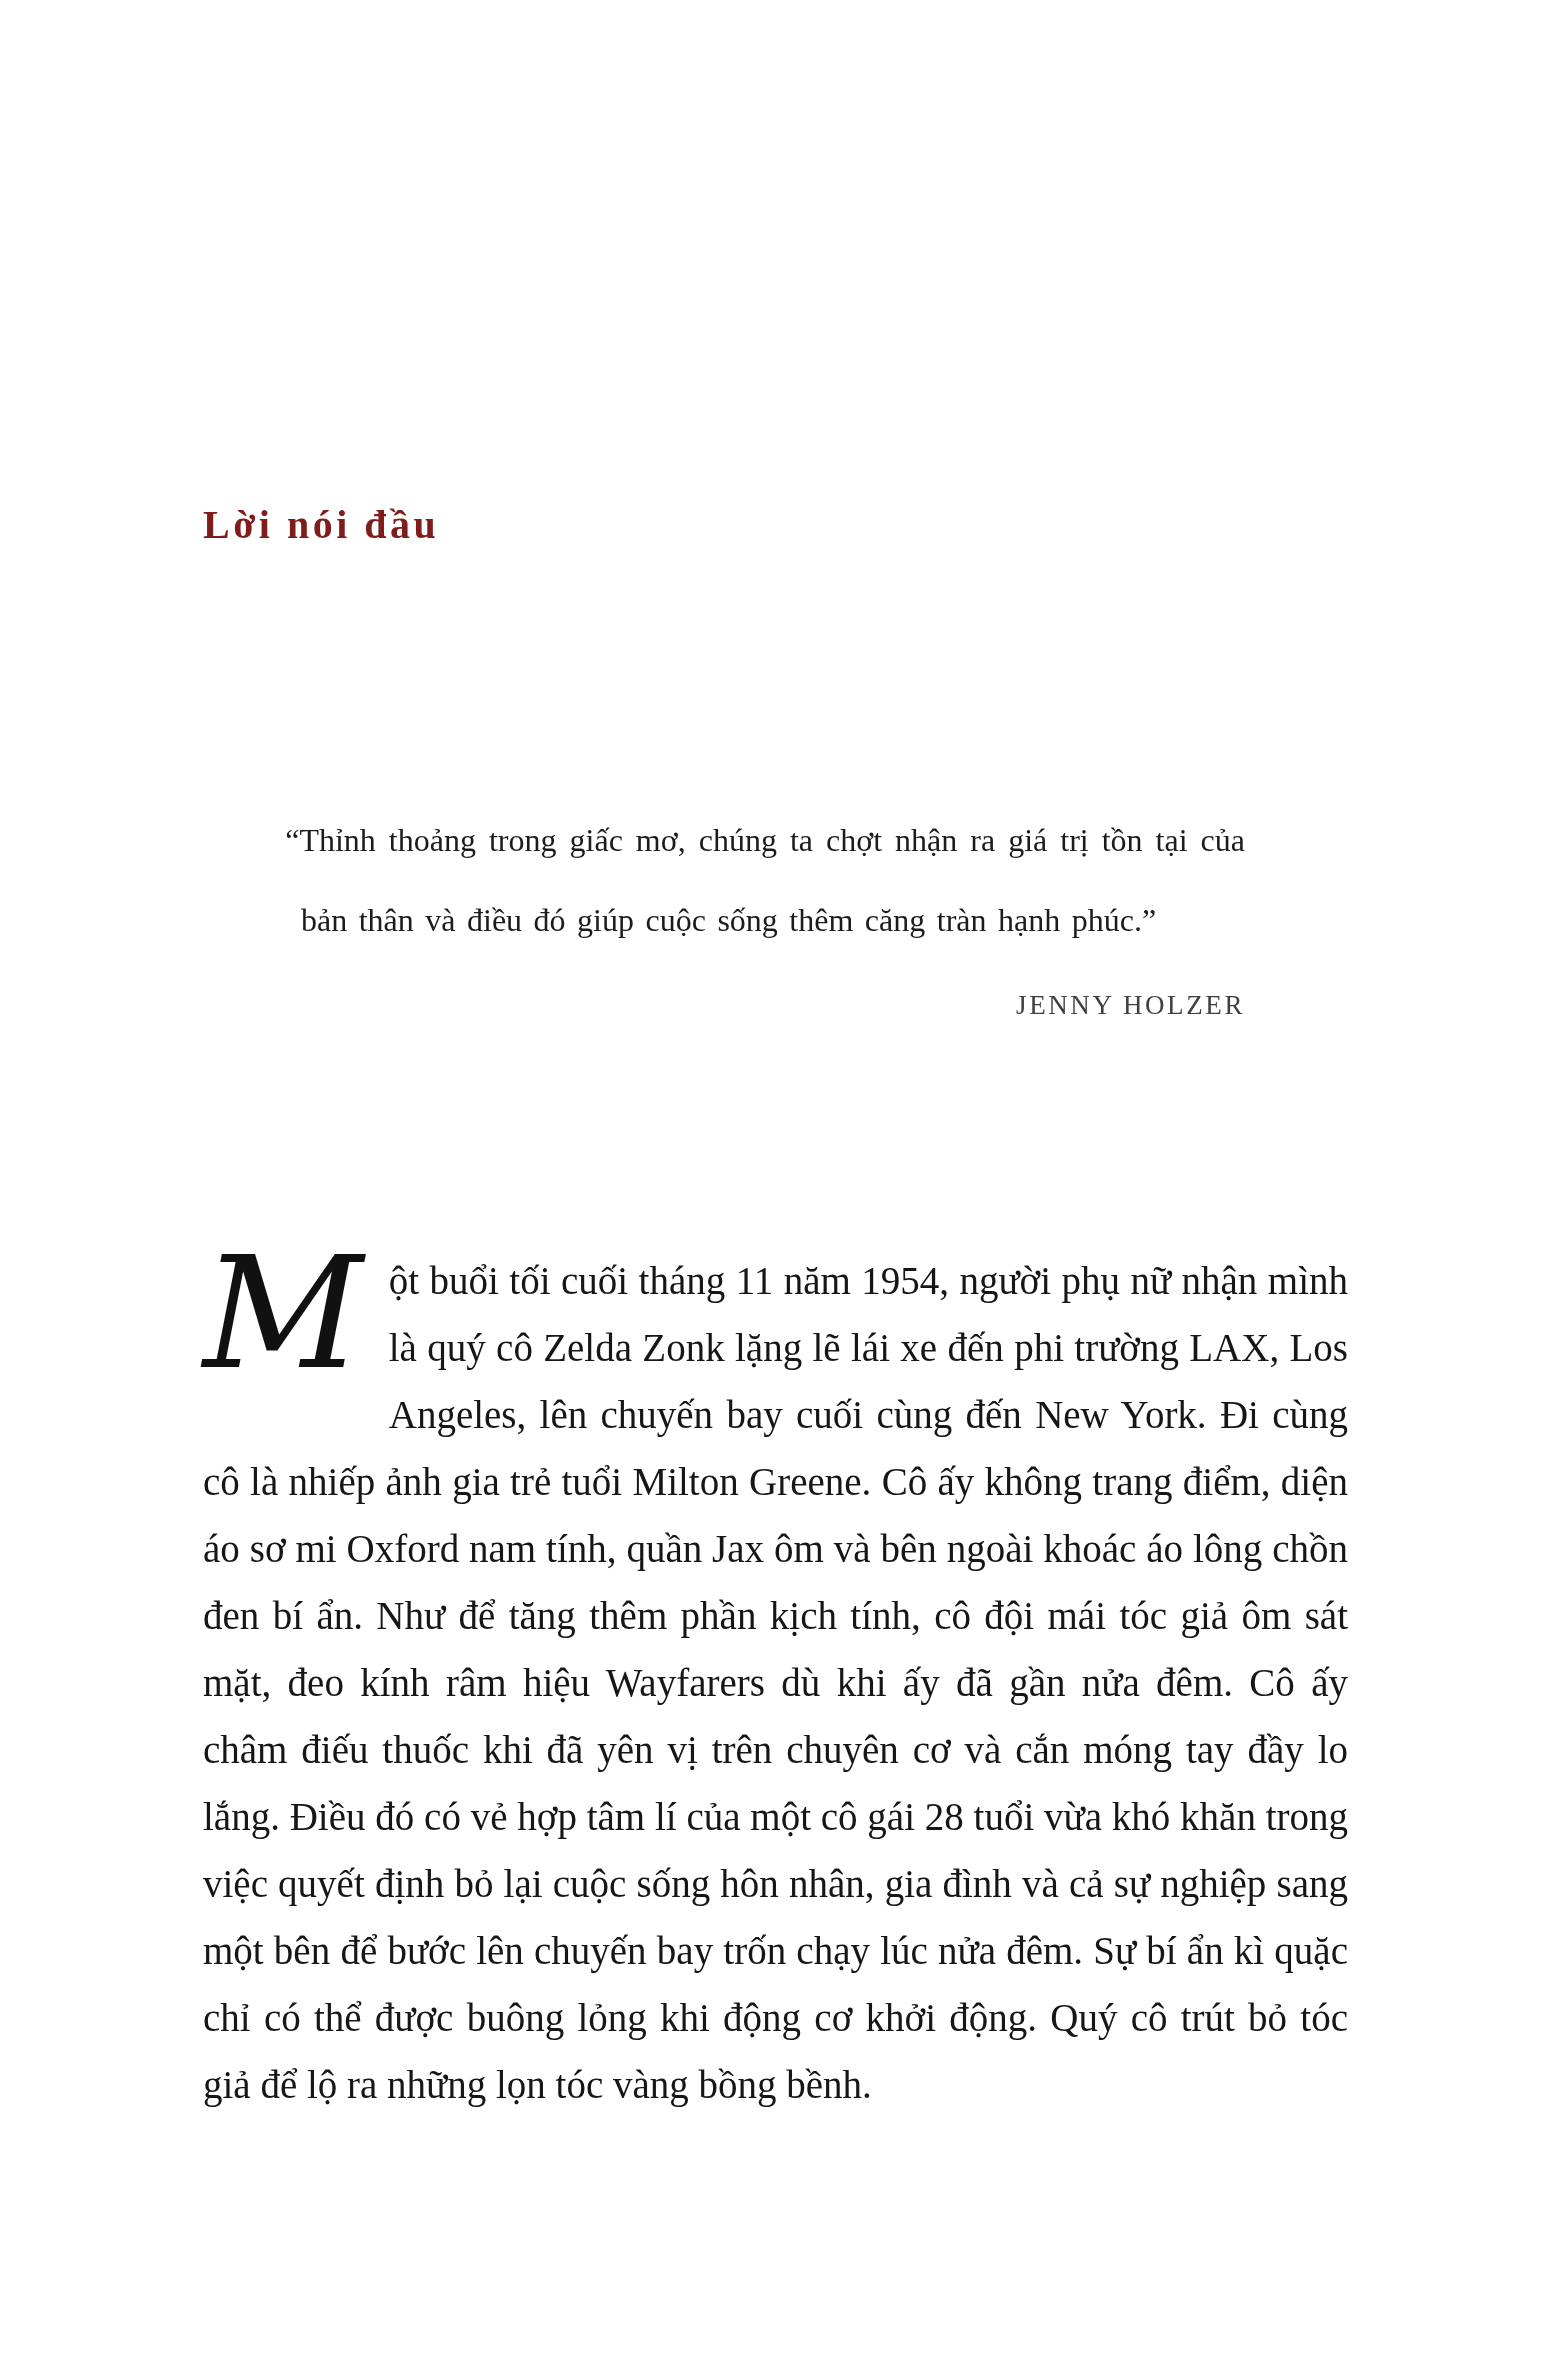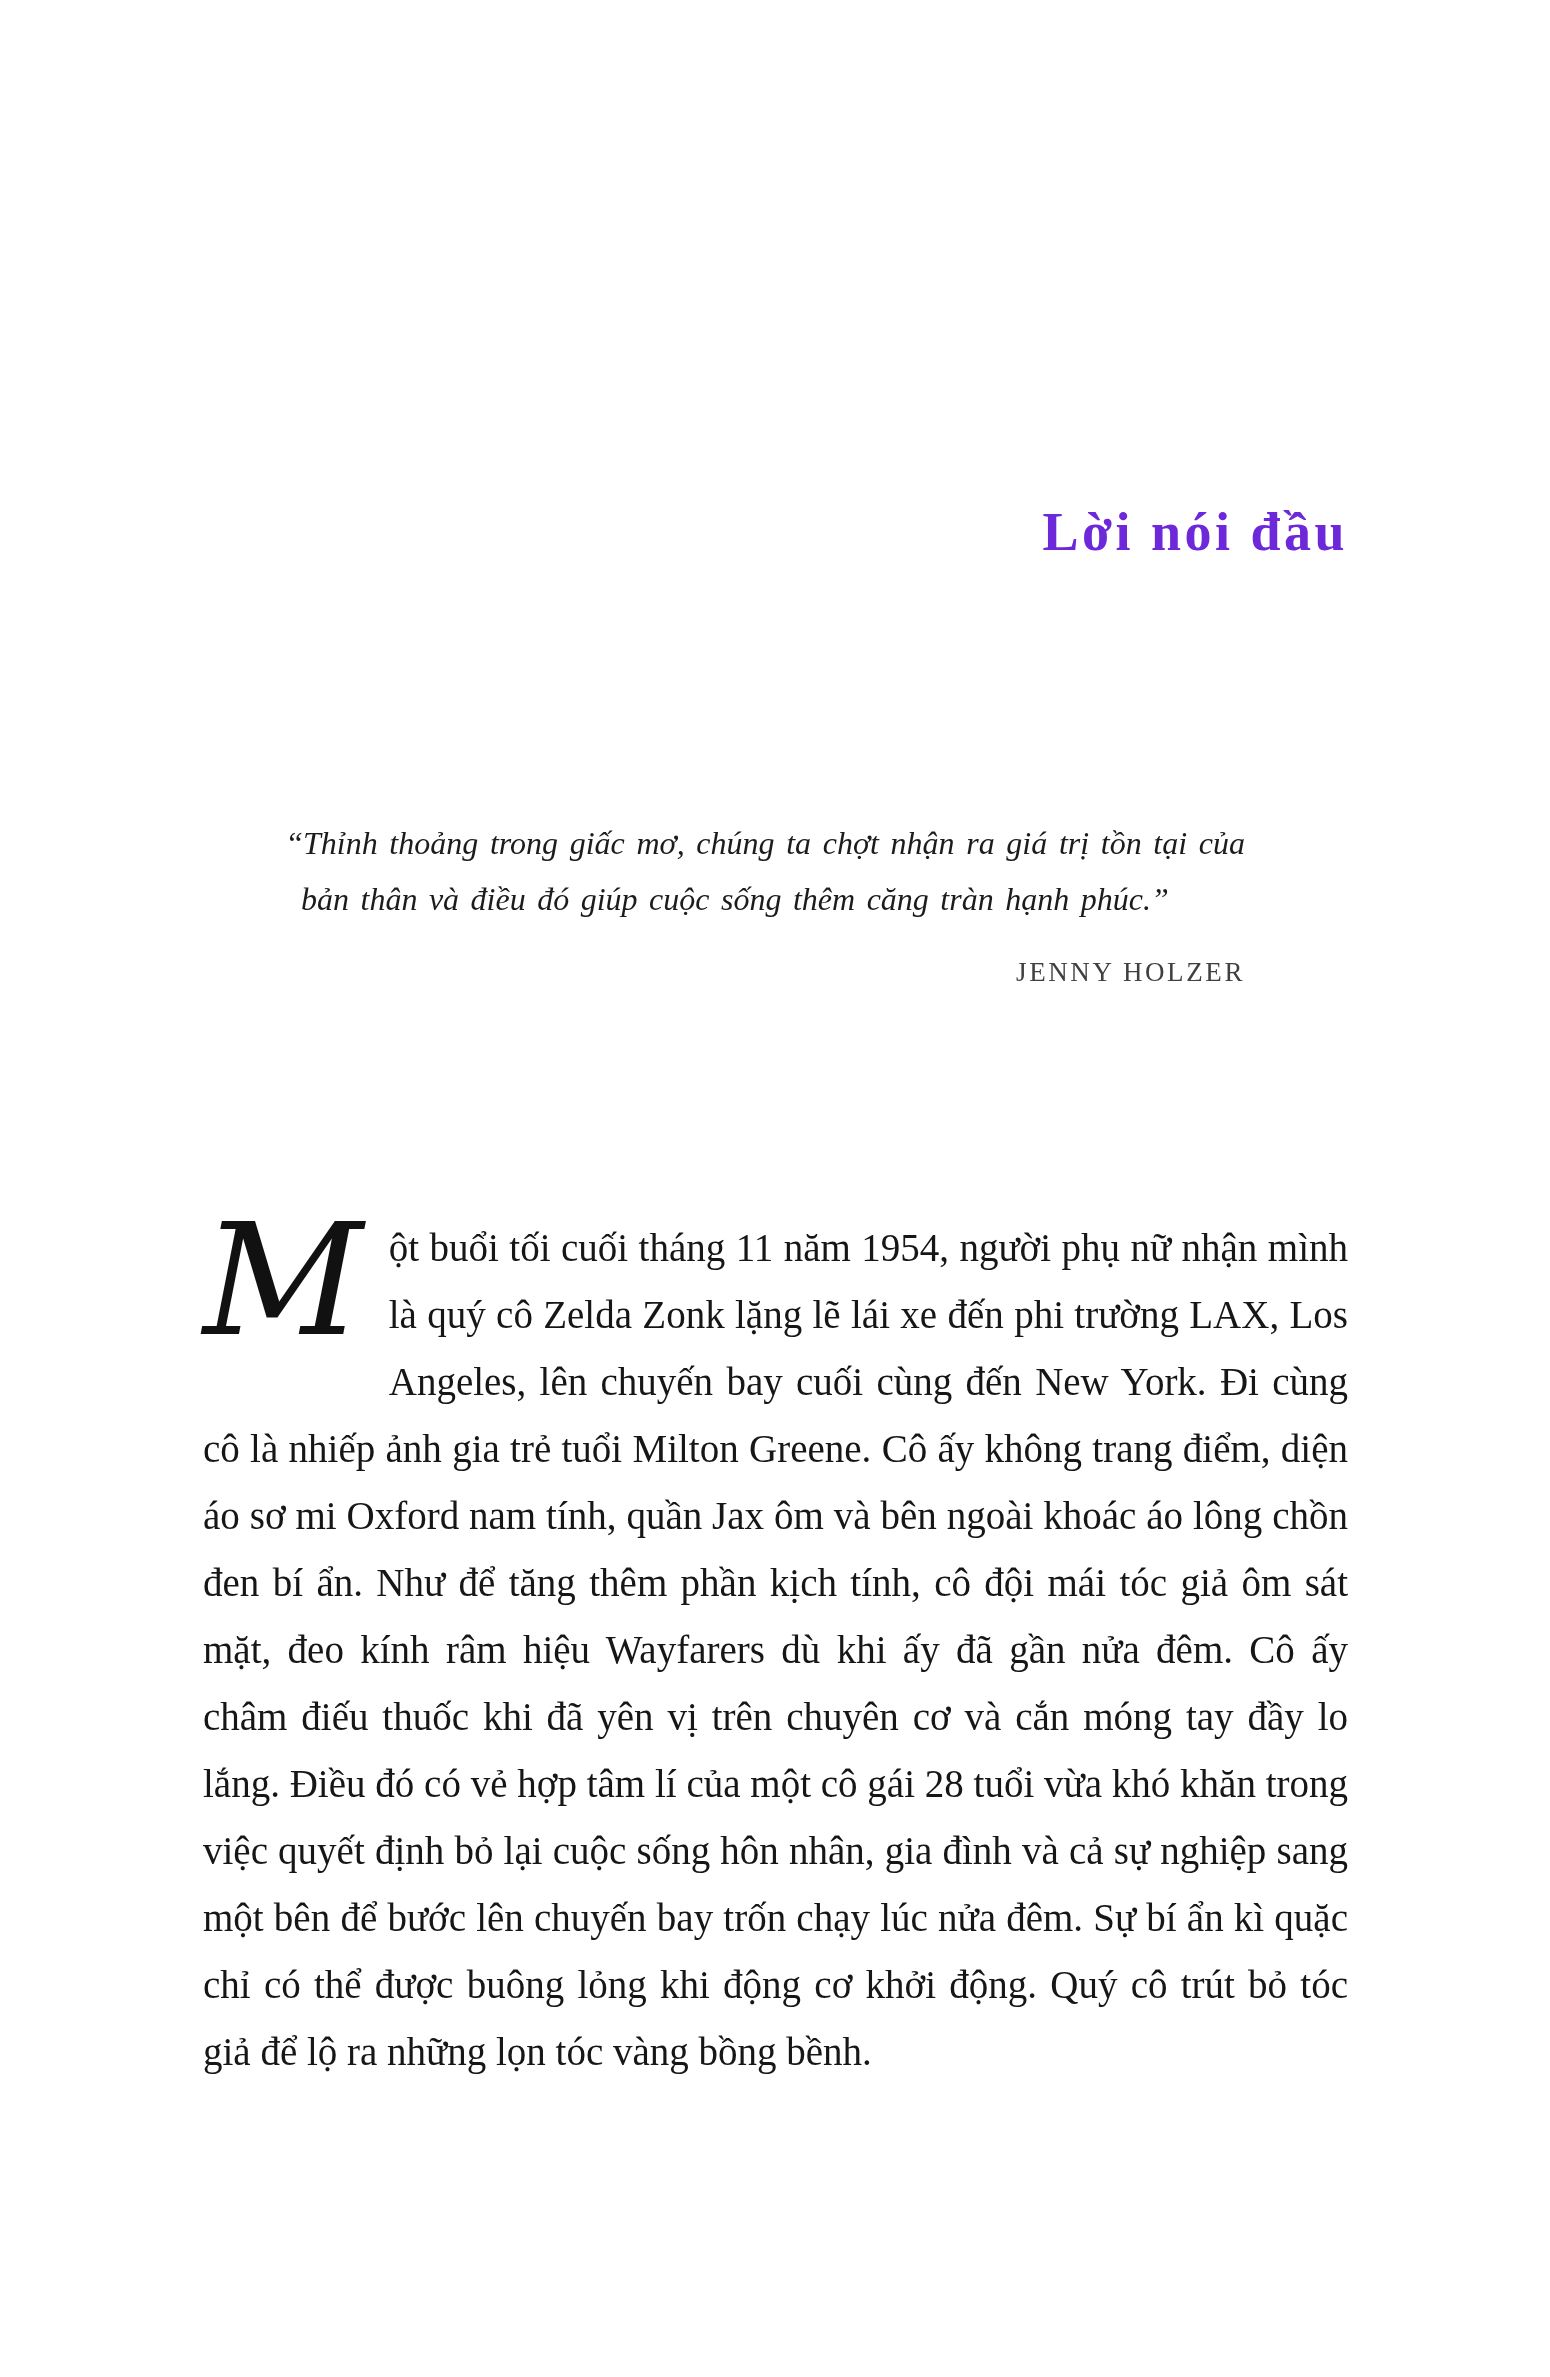--- a/index.html
+++ b/index.html
@@ -13,36 +13,35 @@
   }
   .page {
     width: 1551px;
     height: 2377px;
     background: #ffffff;
     padding: 0 203px;
     position: relative;
   }
   .chapter-title {
     padding-top: 501px;
-    text-align: right;
-    font-size: 54px;
+    text-align: left;
+    font-size: 40px;
     font-weight: 700;
     letter-spacing: 3.5px;
-    color: #6d28d9;
+    color: #7f1d1d;
     font-family: "Liberation Serif", serif;
   }
   .epigraph {
     margin-top: 252px;
     margin-left: 98px;
     margin-right: 103px;
   }
   .epigraph-text {
-    font-style: italic;
     font-size: 32px;
-    line-height: 56px;
+    line-height: 80px;
     text-align: justify;
     text-indent: -15.8px;
     color: #1c1c1c;
     word-spacing: 3.5px;
   }
   .epigraph-attribution {
     margin-top: 30px;
     text-align: right;
     font-size: 27px;
     letter-spacing: 2.6px;

